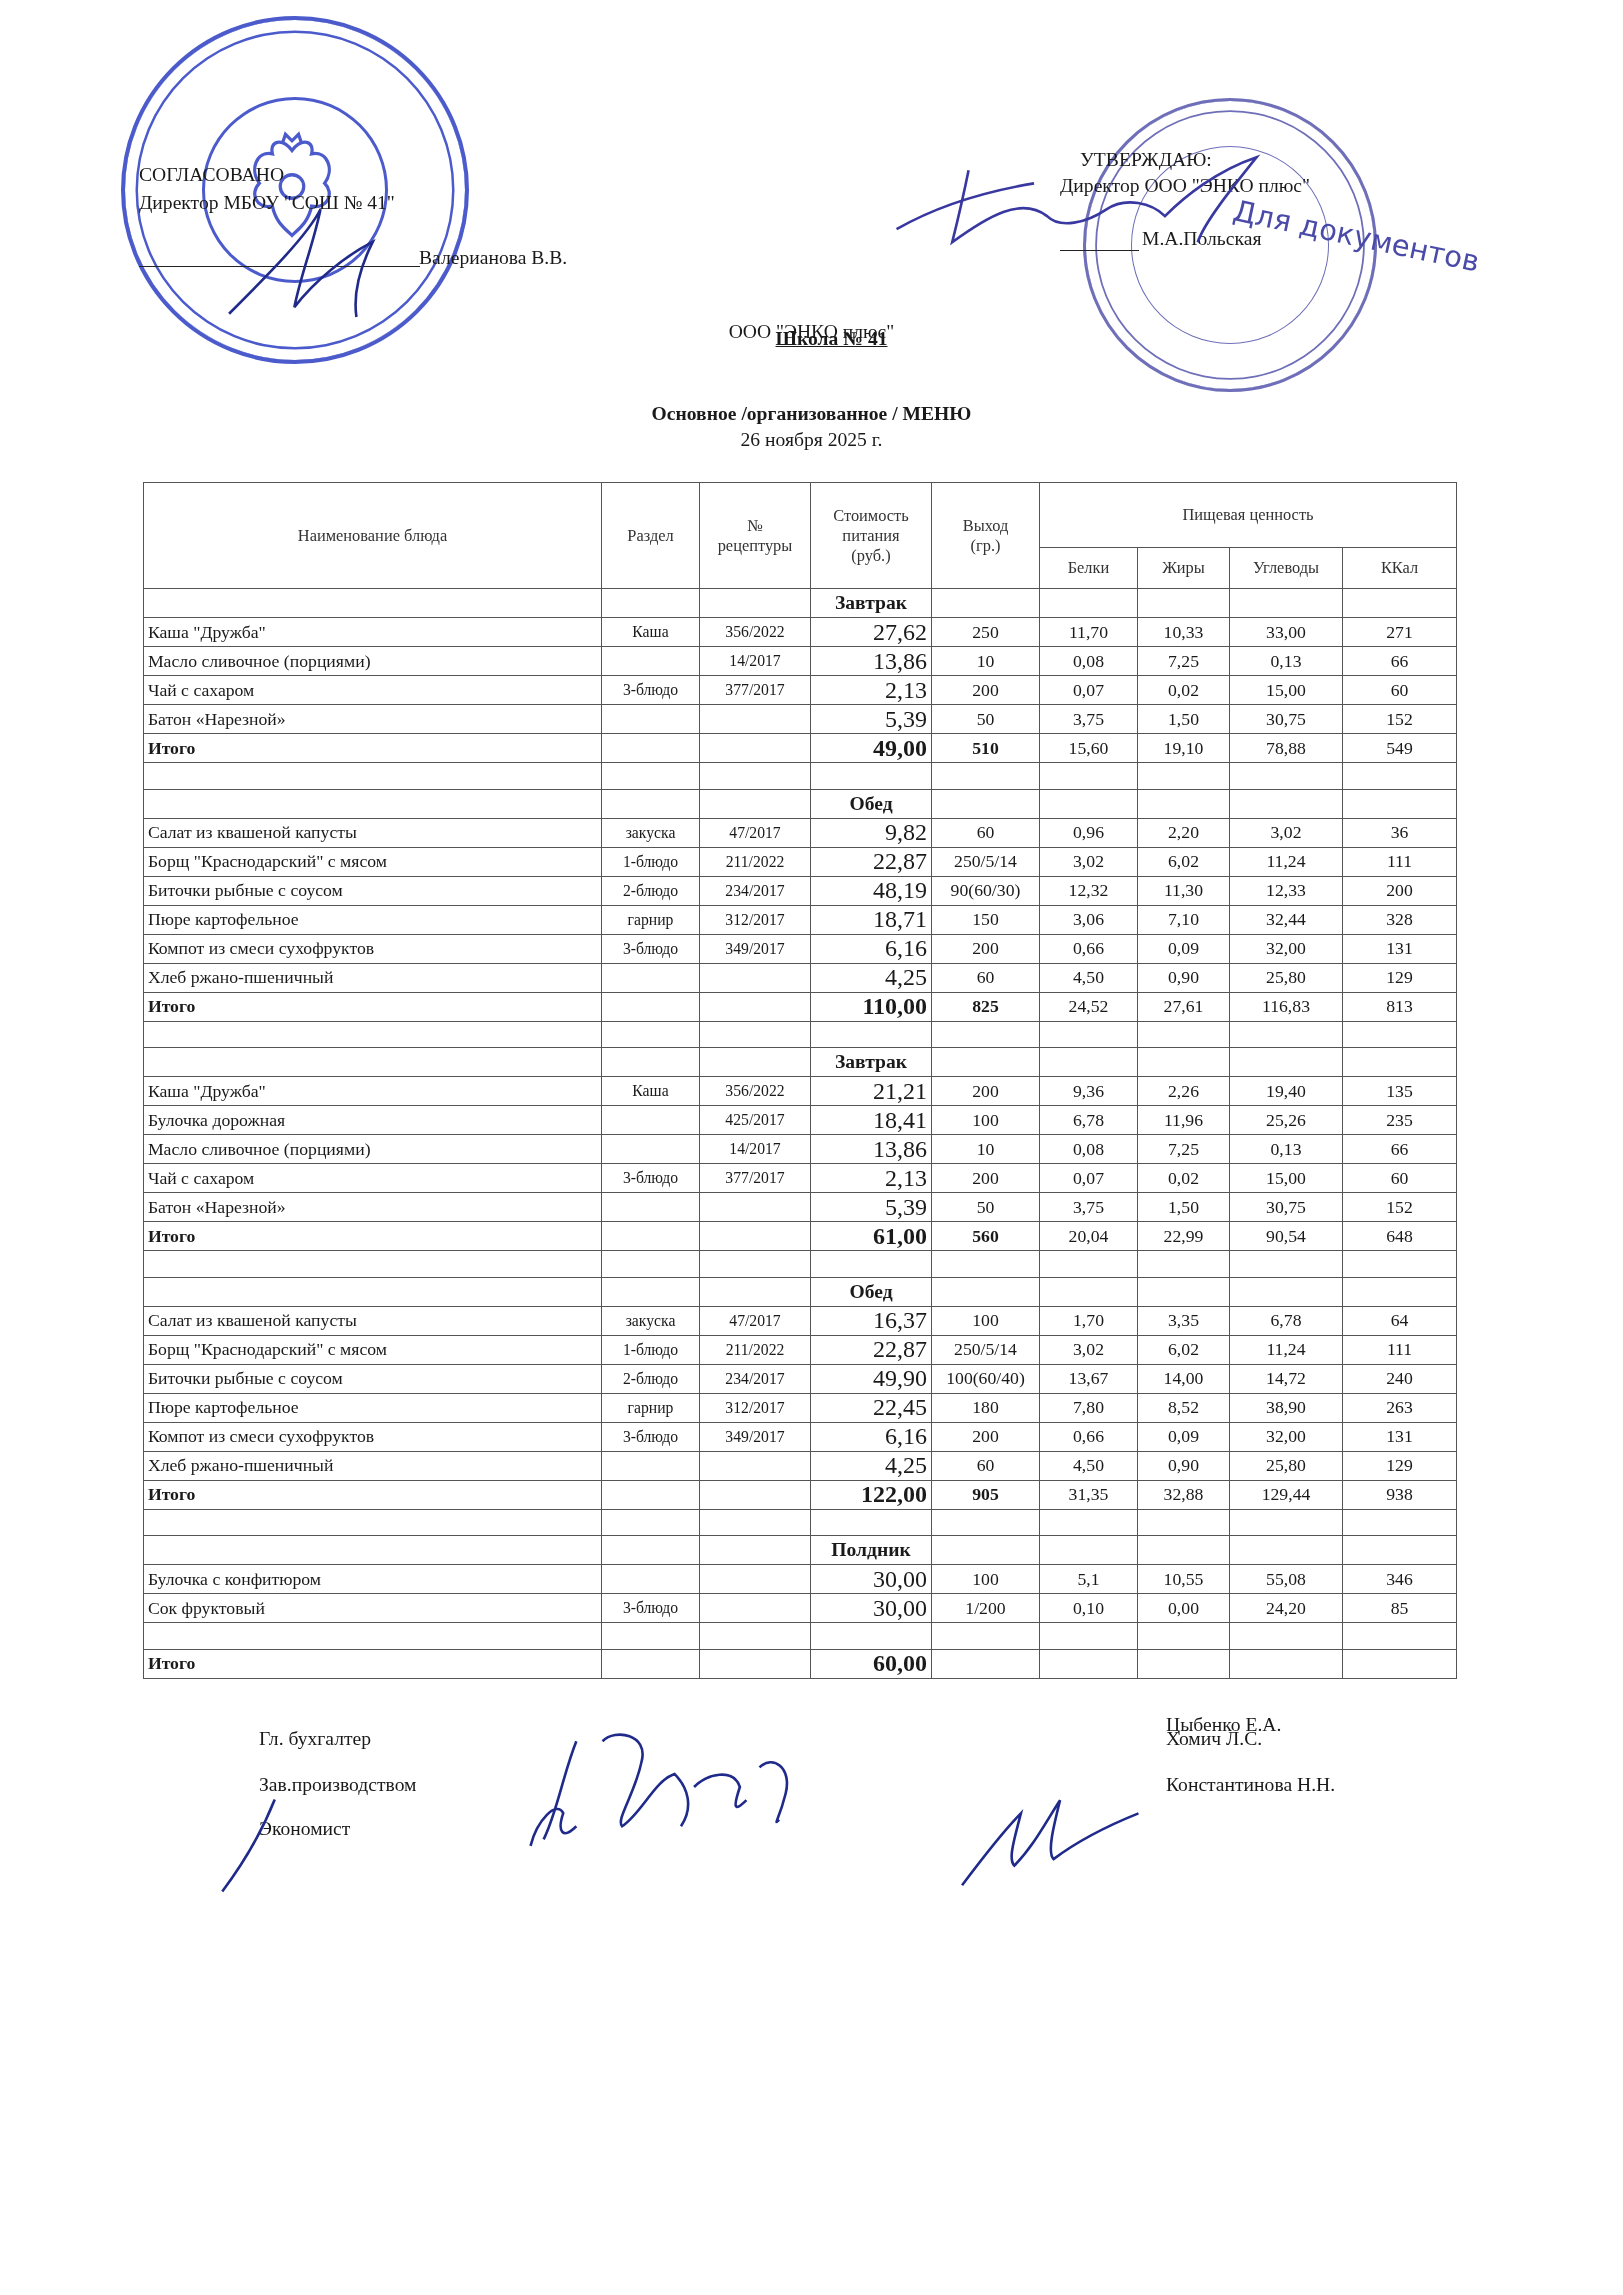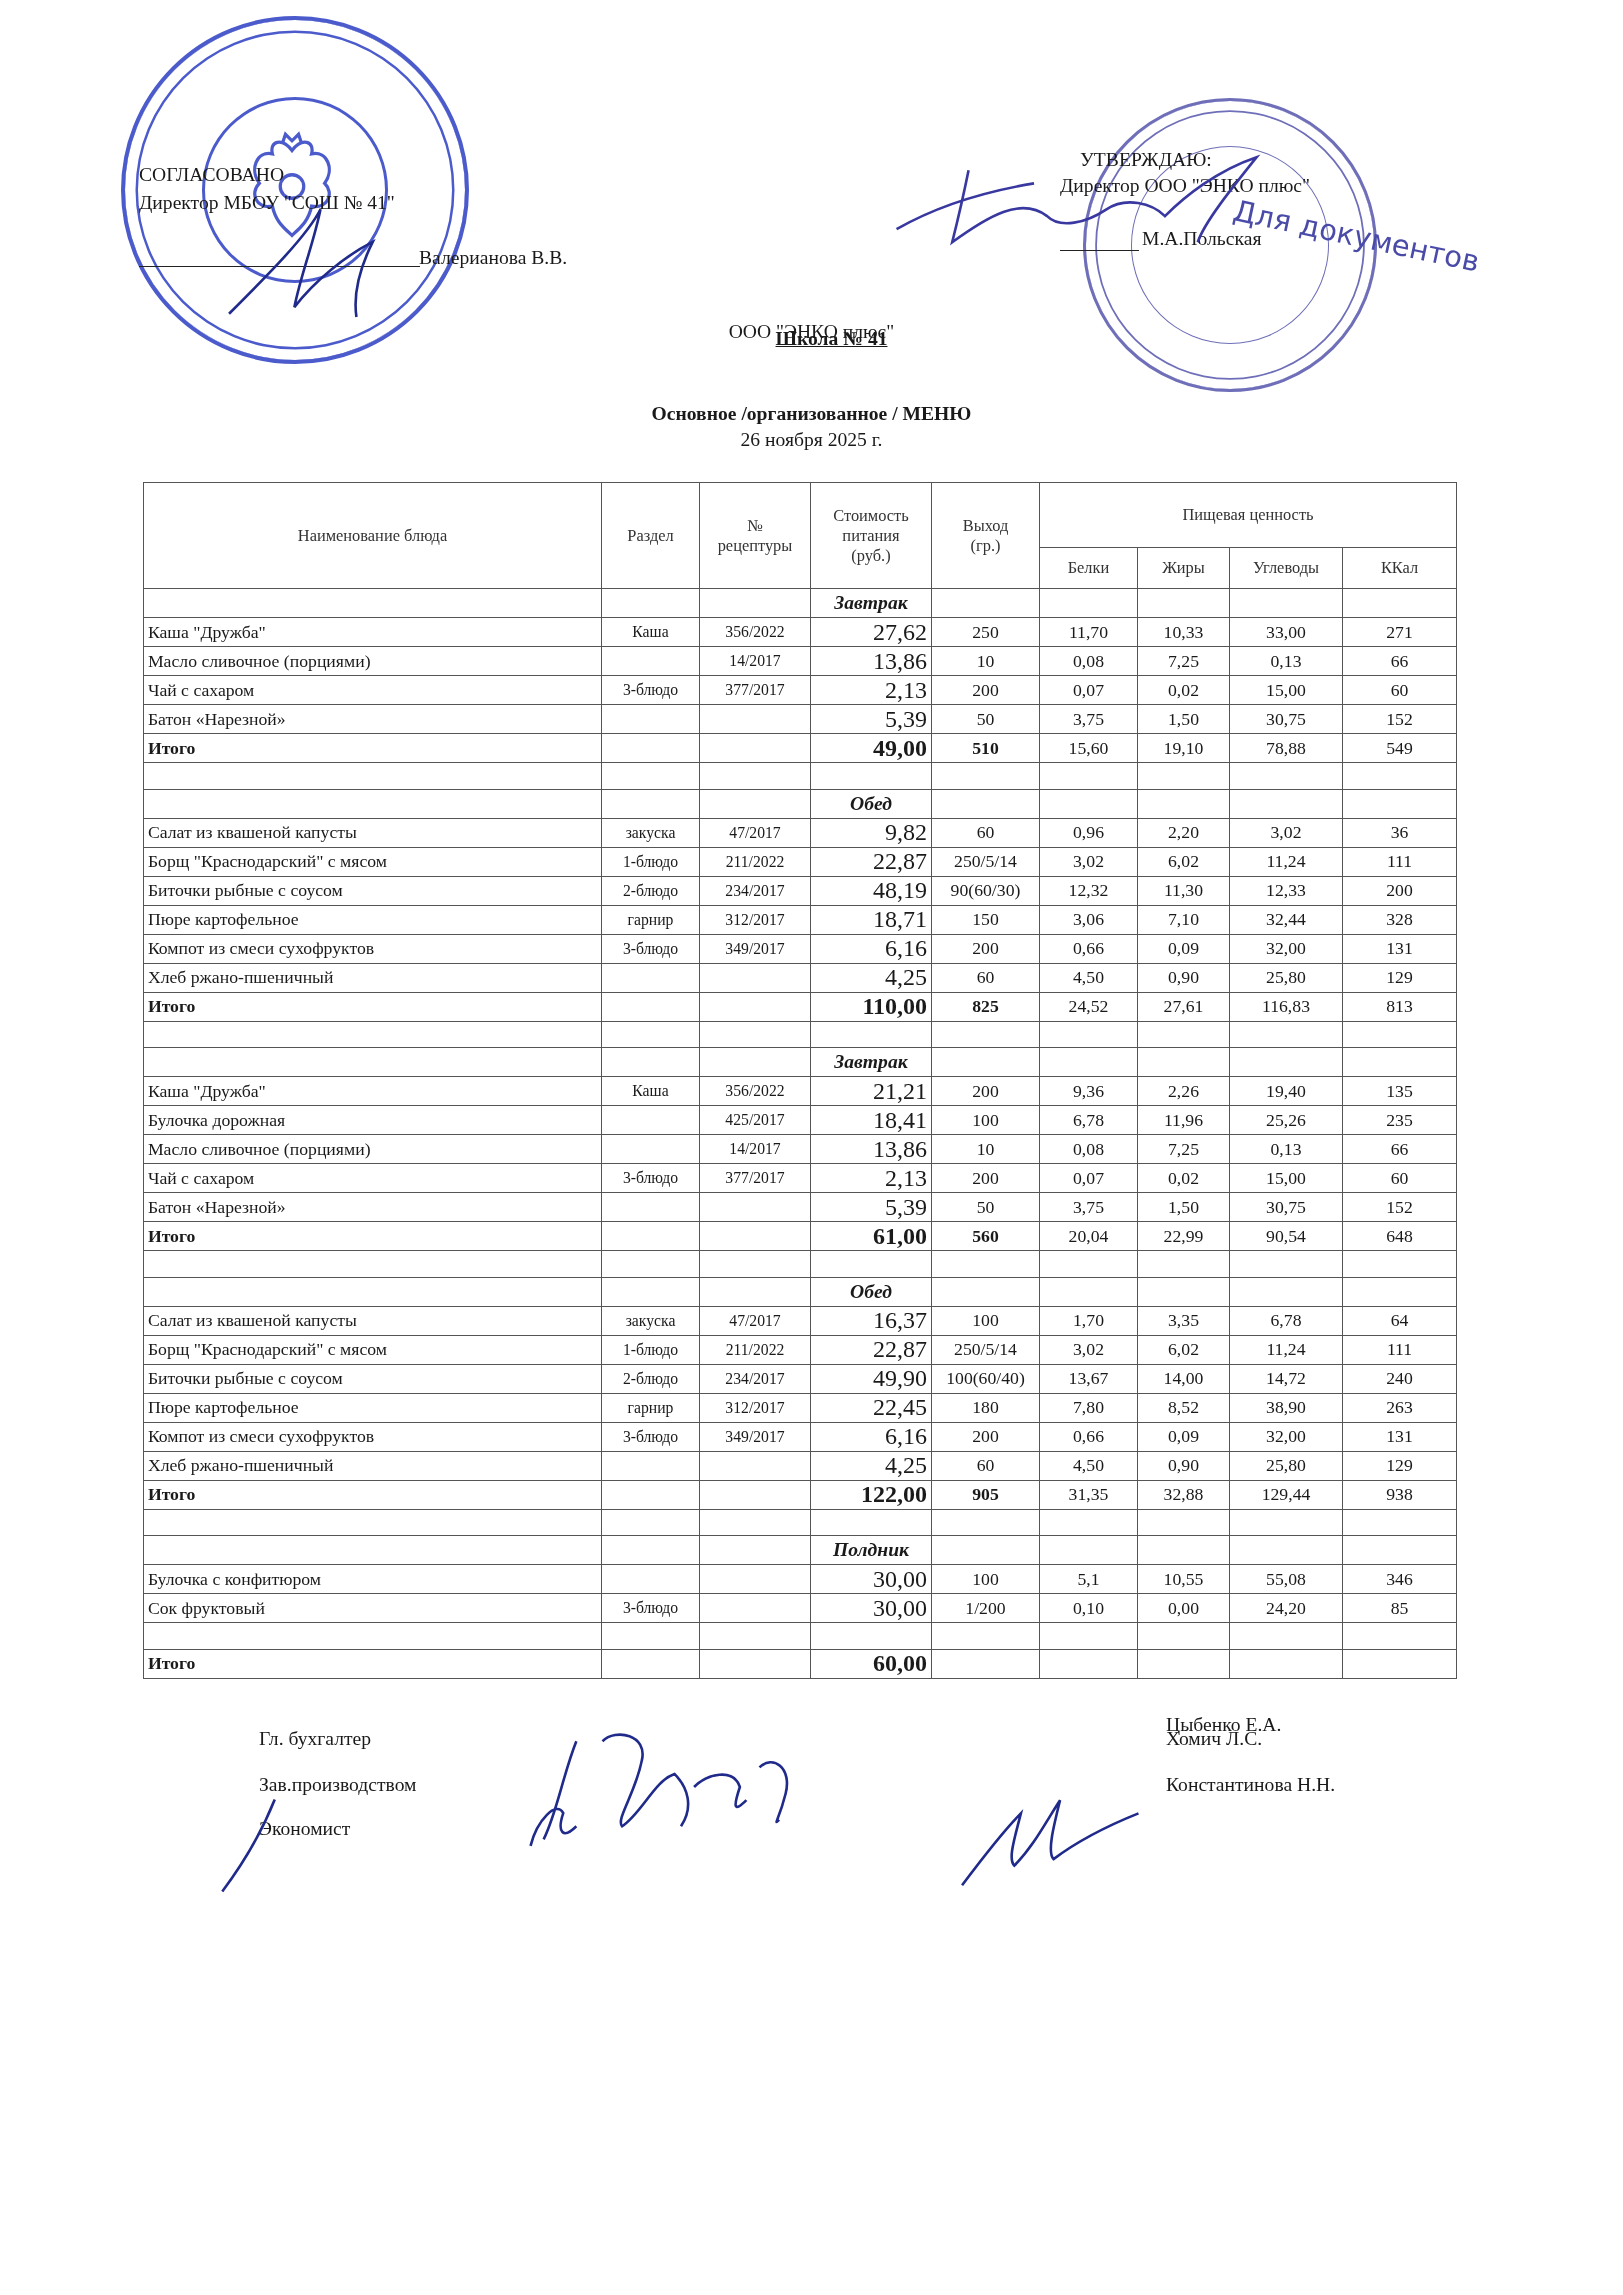--- a/index.html
+++ b/index.html
@@ -15,21 +15,21 @@
   .title-block { position: absolute; left: 0; width: 1623px; text-align: center; font-size: 19.6px; line-height: 25px; }
   .bold { font-weight: bold; }
   .u { text-decoration: underline; }
   table.menu { position: absolute; left: 143px; top: 482px; width: 1313px; border-collapse: collapse; table-layout: fixed; font-size: 17.7px; }
   table.menu td, table.menu th { border: 1px solid #555; padding: 0 3.9px; height: 28px; font-weight: normal; overflow: hidden; white-space: nowrap; }
   table.menu th { font-size: 16.4px; line-height: 20px; color: #333; }
   td.name { text-align: left; }
   td.c { text-align: center; }
   td.cost { text-align: right; font-size: 24px; }
   td.small { font-size: 15.7px; }
-  tr.section td.sec { font-weight: bold; text-align: center; font-size: 19.6px; font-style: italic; }
+  tr.section td.sec { font-weight: bold; text-align: center; font-size: 19.6px; }
   tr.total td { font-weight: bold; }
   tr.total td.nv { font-weight: normal; }
   tr.spacer td { height: 25.5px; }
   .footer { position: absolute; font-size: 19.6px; line-height: 25px; white-space: nowrap; }
 </style>
 </head>
 <body>
 
 <div class="stamp stamp-left">
   <svg class="eagle" viewBox="0 0 150 170">

